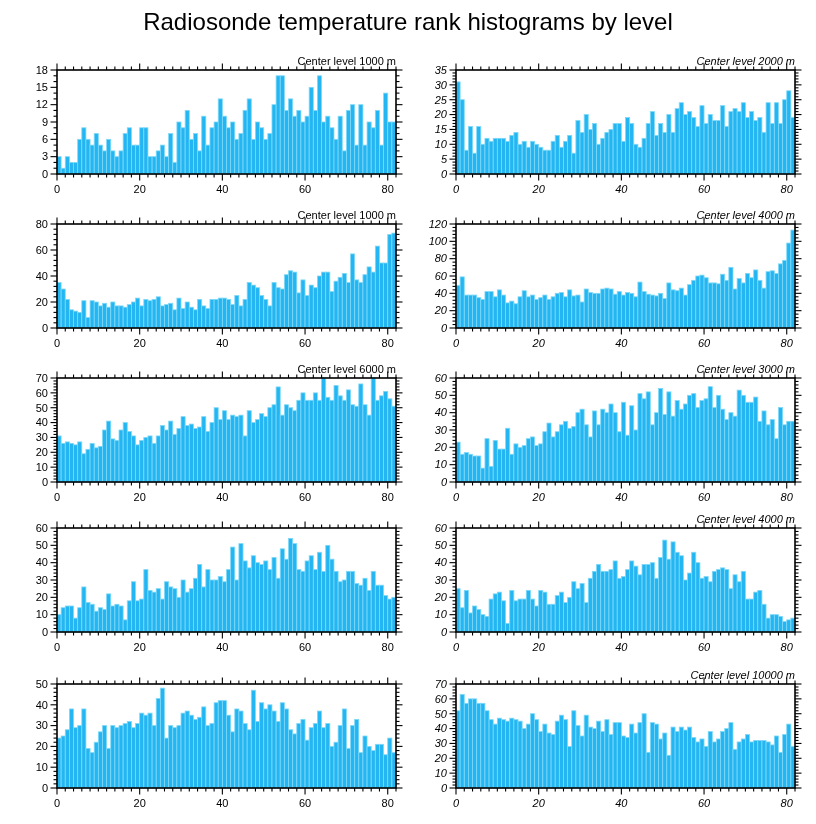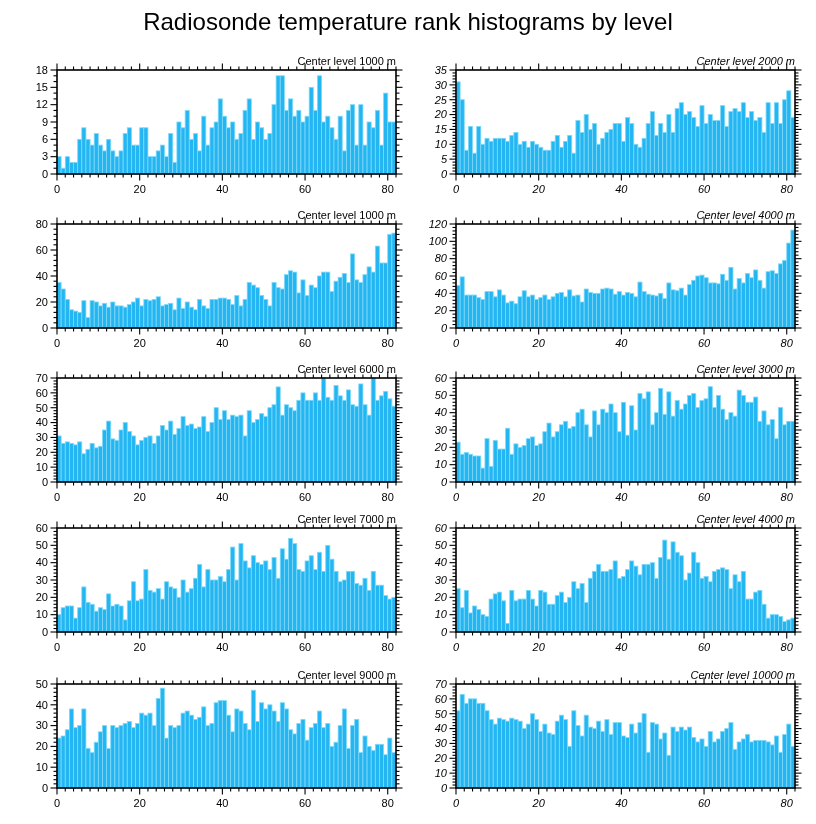--- a/index.html
+++ b/index.html
@@ -1486,21 +1486,20 @@
         <line x1="379.00" y1="16.00" x2="379.00" y2="12.50" stroke="#000000" stroke-width="1.1"></line>
         <text x="40.00" y="139" text-anchor="middle">0</text>
         <text x="122.68" y="139" text-anchor="middle">20</text>
         <text x="205.37" y="139" text-anchor="middle">40</text>
         <text x="288.05" y="139" text-anchor="middle">60</text>
         <text x="370.73" y="139" text-anchor="middle">80</text>
         <rect x="40" y="16" width="339" height="104" fill="none" stroke="#000000" stroke-width="1.6"></rect>
       </svg>
   </figure>
   <figure class="subplot col-0 row-3">
-    <figcaption>Center level 7000 m</figcaption>
     <svg width="393" height="152">
         <rect x="40.00" y="102.67" width="4.13" height="17.33" fill="#24b6f2" stroke="#7fd9f8" stroke-width="0.8"></rect>
         <rect x="44.13" y="95.73" width="4.13" height="24.27" fill="#24b6f2" stroke="#7fd9f8" stroke-width="0.8"></rect>
         <rect x="48.27" y="94.00" width="4.13" height="26.00" fill="#24b6f2" stroke="#7fd9f8" stroke-width="0.8"></rect>
         <rect x="52.40" y="94.00" width="4.13" height="26.00" fill="#24b6f2" stroke="#7fd9f8" stroke-width="0.8"></rect>
         <rect x="56.54" y="106.13" width="4.13" height="13.87" fill="#24b6f2" stroke="#7fd9f8" stroke-width="0.8"></rect>
         <rect x="60.67" y="95.73" width="4.13" height="24.27" fill="#24b6f2" stroke="#7fd9f8" stroke-width="0.8"></rect>
         <rect x="64.80" y="74.93" width="4.13" height="45.07" fill="#24b6f2" stroke="#7fd9f8" stroke-width="0.8"></rect>
         <rect x="68.94" y="90.53" width="4.13" height="29.47" fill="#24b6f2" stroke="#7fd9f8" stroke-width="0.8"></rect>
         <rect x="73.07" y="92.27" width="4.13" height="27.73" fill="#24b6f2" stroke="#7fd9f8" stroke-width="0.8"></rect>
@@ -1978,21 +1977,20 @@
         <line x1="379.00" y1="16.00" x2="379.00" y2="12.50" stroke="#000000" stroke-width="1.1"></line>
         <text x="40.00" y="139" text-anchor="middle">0</text>
         <text x="122.68" y="139" text-anchor="middle">20</text>
         <text x="205.37" y="139" text-anchor="middle">40</text>
         <text x="288.05" y="139" text-anchor="middle">60</text>
         <text x="370.73" y="139" text-anchor="middle">80</text>
         <rect x="40" y="16" width="339" height="104" fill="none" stroke="#000000" stroke-width="1.6"></rect>
       </svg>
   </figure>
   <figure class="subplot col-0 row-4">
-    <figcaption>Center level 9000 m</figcaption>
     <svg width="393" height="152">
         <rect x="40.00" y="70.08" width="4.13" height="49.92" fill="#24b6f2" stroke="#7fd9f8" stroke-width="0.8"></rect>
         <rect x="44.13" y="68.00" width="4.13" height="52.00" fill="#24b6f2" stroke="#7fd9f8" stroke-width="0.8"></rect>
         <rect x="48.27" y="61.76" width="4.13" height="58.24" fill="#24b6f2" stroke="#7fd9f8" stroke-width="0.8"></rect>
         <rect x="52.40" y="40.96" width="4.13" height="79.04" fill="#24b6f2" stroke="#7fd9f8" stroke-width="0.8"></rect>
         <rect x="56.54" y="59.68" width="4.13" height="60.32" fill="#24b6f2" stroke="#7fd9f8" stroke-width="0.8"></rect>
         <rect x="60.67" y="57.60" width="4.13" height="62.40" fill="#24b6f2" stroke="#7fd9f8" stroke-width="0.8"></rect>
         <rect x="64.80" y="40.96" width="4.13" height="79.04" fill="#24b6f2" stroke="#7fd9f8" stroke-width="0.8"></rect>
         <rect x="68.94" y="80.48" width="4.13" height="39.52" fill="#24b6f2" stroke="#7fd9f8" stroke-width="0.8"></rect>
         <rect x="73.07" y="84.64" width="4.13" height="35.36" fill="#24b6f2" stroke="#7fd9f8" stroke-width="0.8"></rect>

